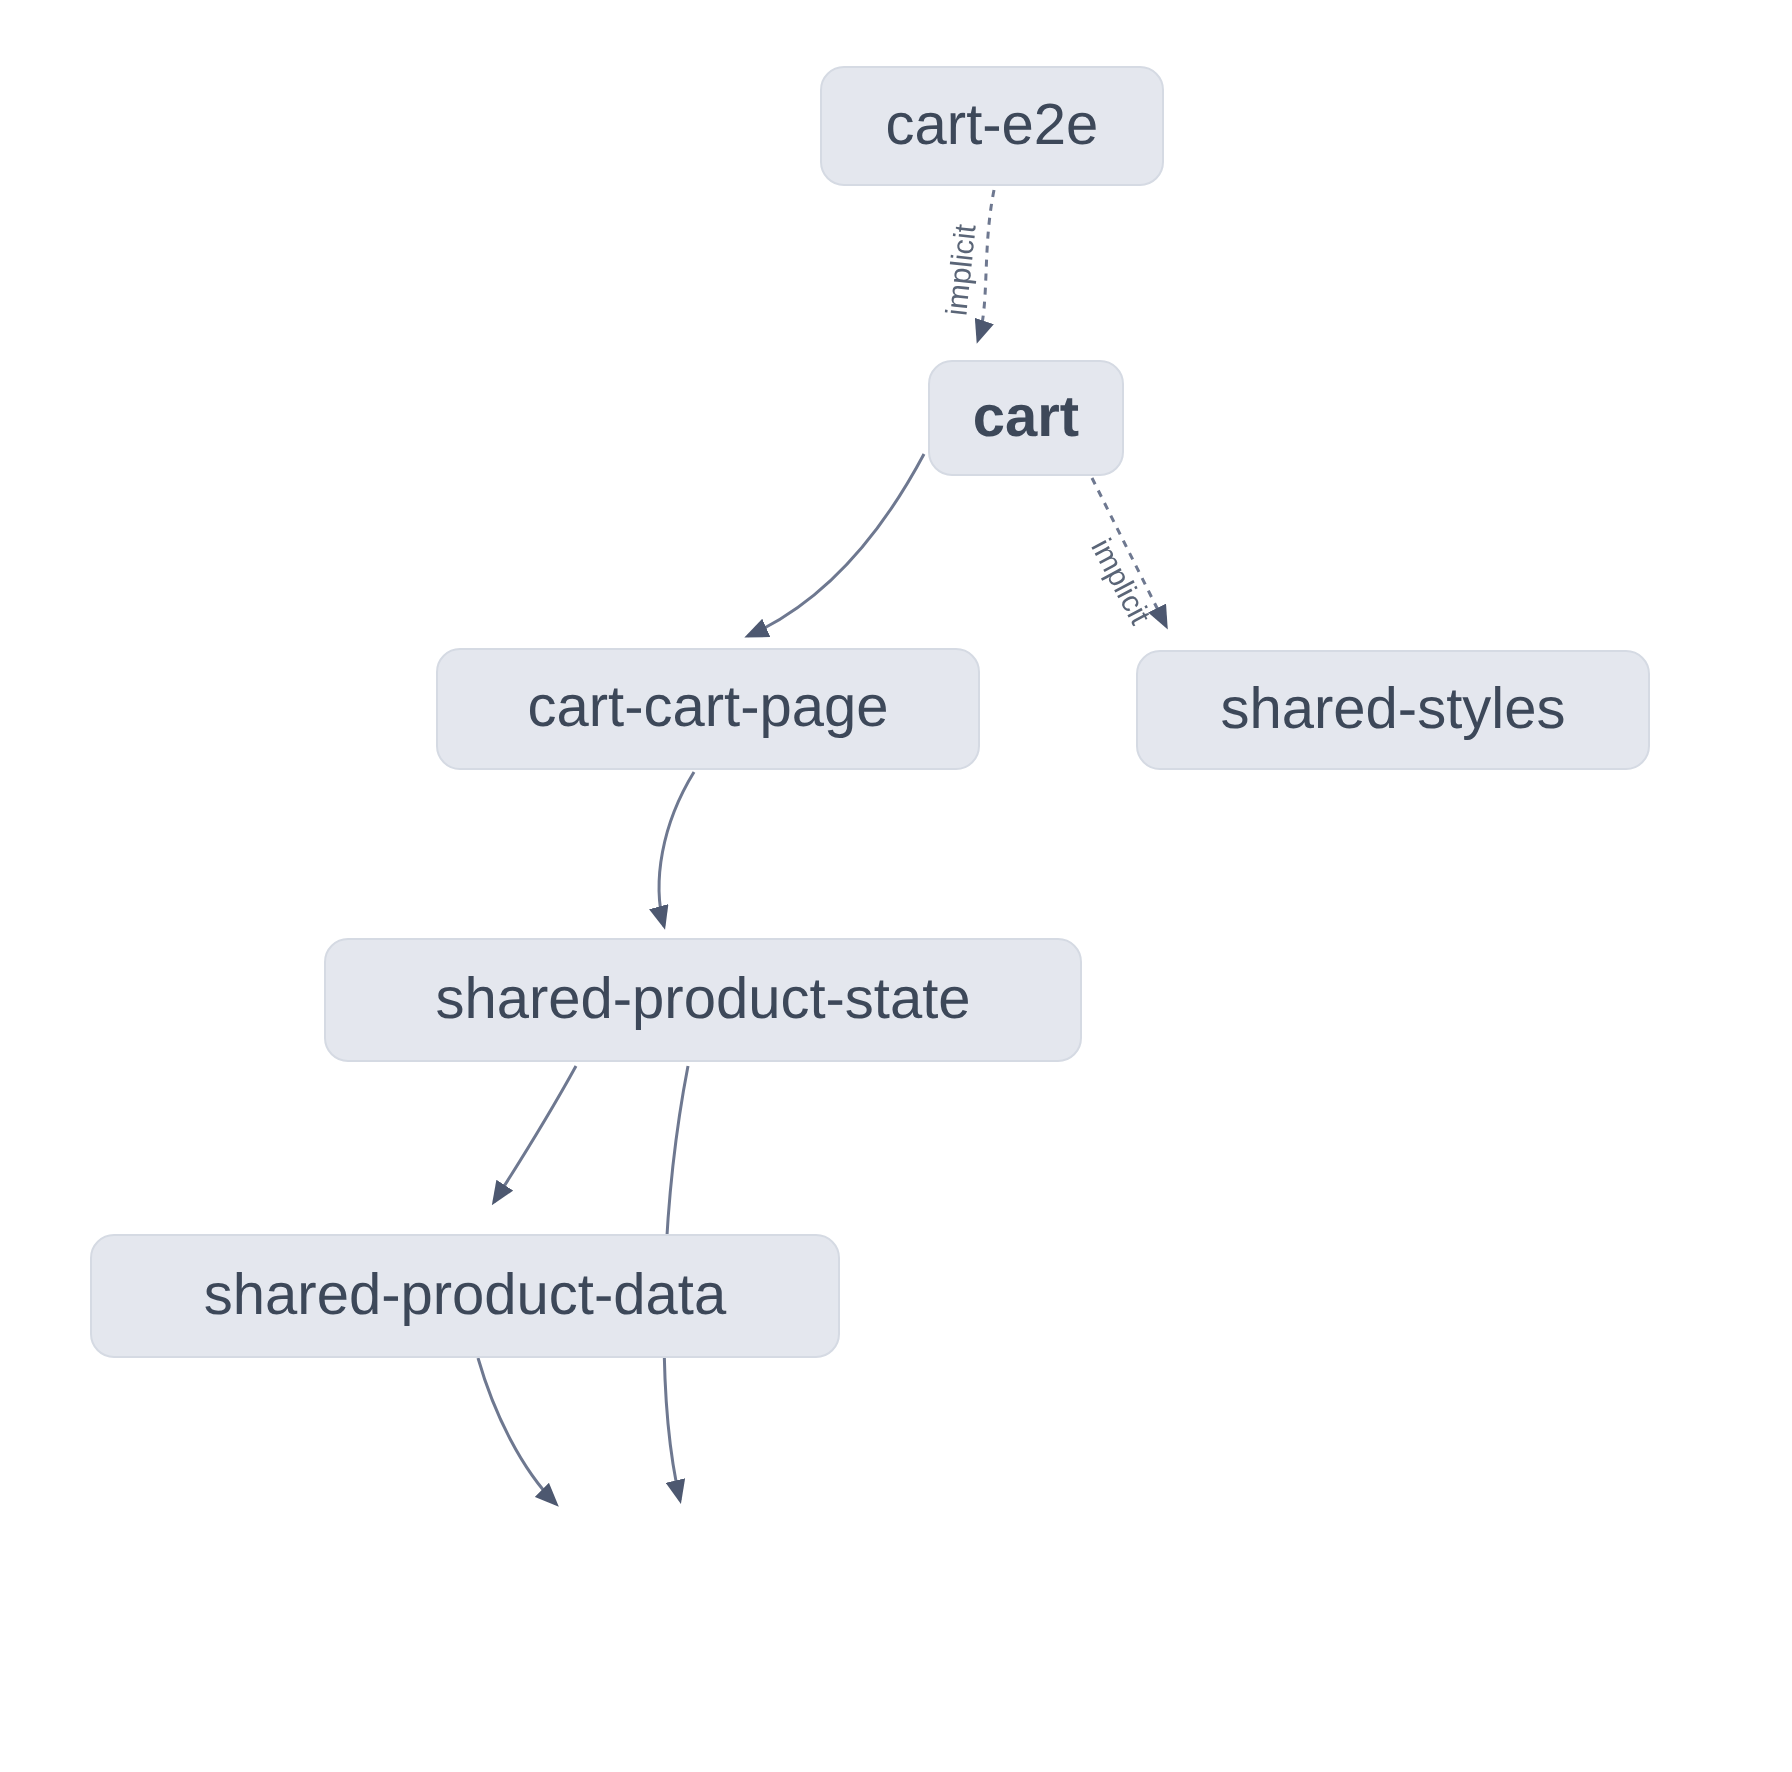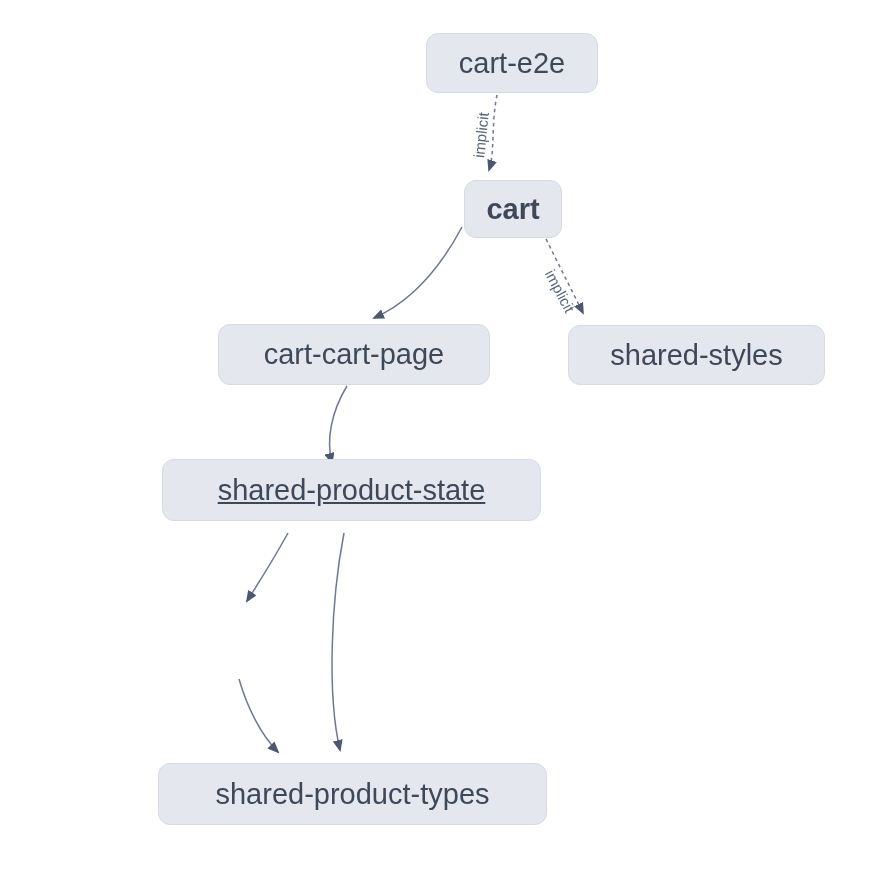--- a/index.html
+++ b/index.html
@@ -77,38 +77,38 @@
 
     <path class="edge" d="M 288 533 C 272 562 256 587 247 601" marker-end="url(#arrow)"></path>
 
     <path class="edge" d="M 239 679 C 247 707 261 735 278 752" marker-end="url(#arrow)"></path>
   </svg>
 
   <div class="edge-label" style="left: 481px; top: 135px; transform: translate(-50%, -50%) rotate(-84deg);">implicit</div>
 
   <div class="edge-label" style="left: 560px; top: 291px; transform: translate(-50%, -50%) rotate(62deg);">implicit</div>
 
-  <div class="node" style="left: 426px; top: 33px; width: 172px; height: 60px;">
+  <div class="node" style="left: 410px; top: 33px; width: 172px; height: 60px;">
     <span>cart-e2e</span>
   </div>
 
   <div class="node" style="left: 464px; top: 180px; width: 98px; height: 58px; font-weight: bold;">
     <span>cart</span>
   </div>
 
   <div class="node" style="left: 218px; top: 324px; width: 272px; height: 61px;">
     <span>cart-cart-page</span>
   </div>
 
   <div class="node" style="left: 544px; top: 325px; width: 257px; height: 60px; margin-left: 24px;">
     <span>shared-styles</span>
   </div>
 
-  <div class="node" style="left: 162px; top: 459px; width: 379px; height: 62px; text-decoration: underline;">
+  <div class="node" style="left: 162px; top: 469px; width: 379px; height: 62px;">
     <span>shared-product-state</span>
   </div>
 
+  <div class="node" style="left: 45px; top: 617px; width: 375px; height: 62px;">
+    <span>shared-product-data</span>
+  </div>
 
-  <div class="node" style="left: 158px; top: 763px; width: 389px; height: 62px;">
-    <span>shared-product-types</span>
-  </div>
 
 </div>
 
 </body></html>

